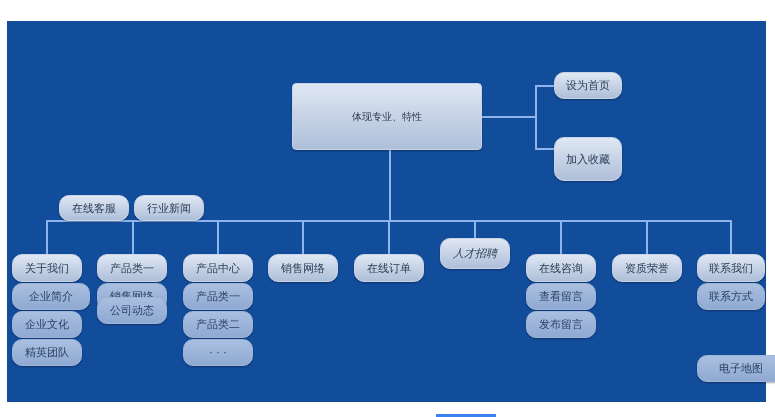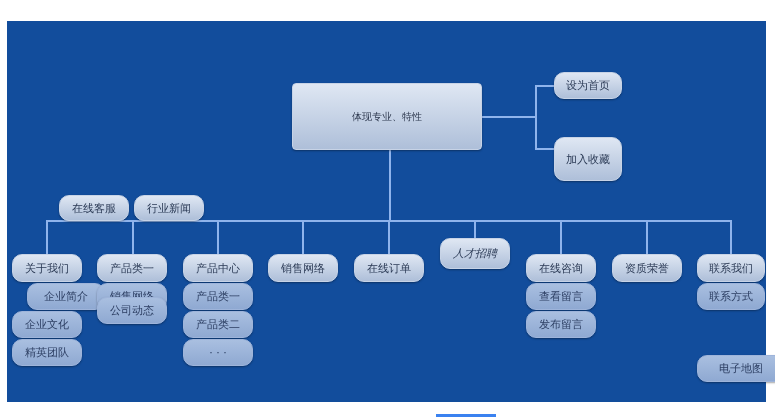--- a/index.html
+++ b/index.html
@@ -43,21 +43,21 @@
   <div class="s">体现专业、特性</div>
 </div>
 
 <div class="box" style="left:554px;top:72px;width:68px;height:27px;">设为首页</div>
 <div class="box" style="left:554px;top:137px;width:68px;height:44px;">加入收藏</div>
 
 <div class="box" style="left:59px;top:195px;width:70px;height:26px;">在线客服</div>
 <div class="box" style="left:134px;top:195px;width:70px;height:26px;">行业新闻</div>
 
 <div class="box" style="left:12px;top:254px;width:70px;height:28px;">关于我们</div>
-<div class="box sub" style="left:12px;top:283px;width:78px;height:27px;margin-left:15px;">企业简介</div>
+<div class="box sub" style="left:12px;top:283px;width:78px;height:27px;">企业简介</div>
 <div class="box sub" style="left:12px;top:311px;width:70px;height:27px;">企业文化</div>
 <div class="box sub" style="left:12px;top:339px;width:70px;height:27px;">精英团队</div>
 
 <div class="box" style="left:97px;top:254px;width:70px;height:28px;">产品类一</div>
 <div class="box sub" style="left:97px;top:283px;width:70px;height:27px;">销售网络</div>
 <div class="box sub" style="left:97px;top:297px;width:70px;height:27px;">公司动态</div>
 
 <div class="box" style="left:183px;top:254px;width:70px;height:28px;">产品中心</div>
 <div class="box sub" style="left:183px;top:283px;width:70px;height:27px;">产品类一</div>
 <div class="box sub" style="left:183px;top:311px;width:70px;height:27px;">产品类二</div>

